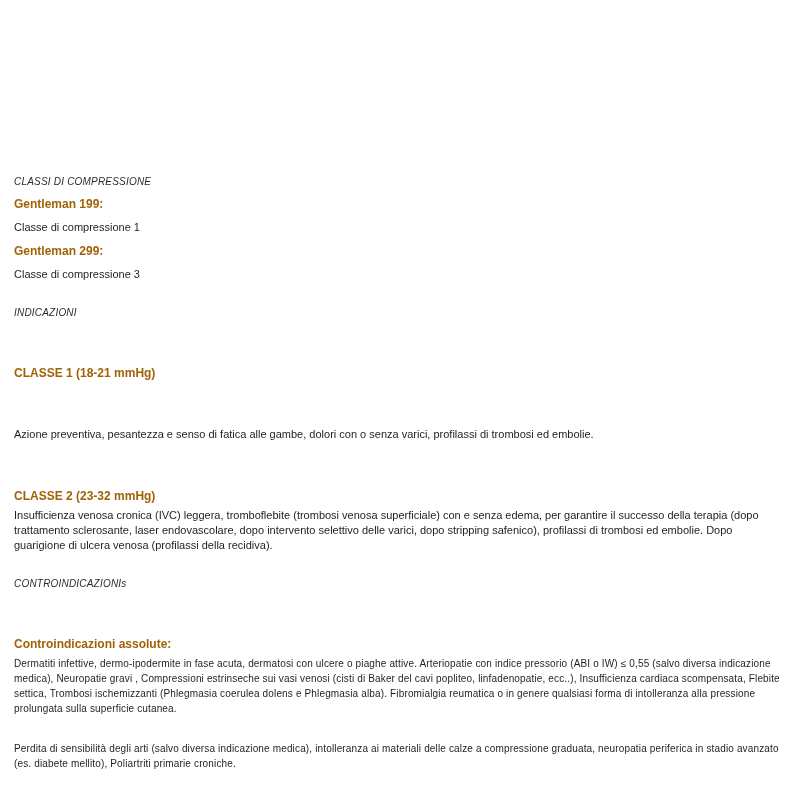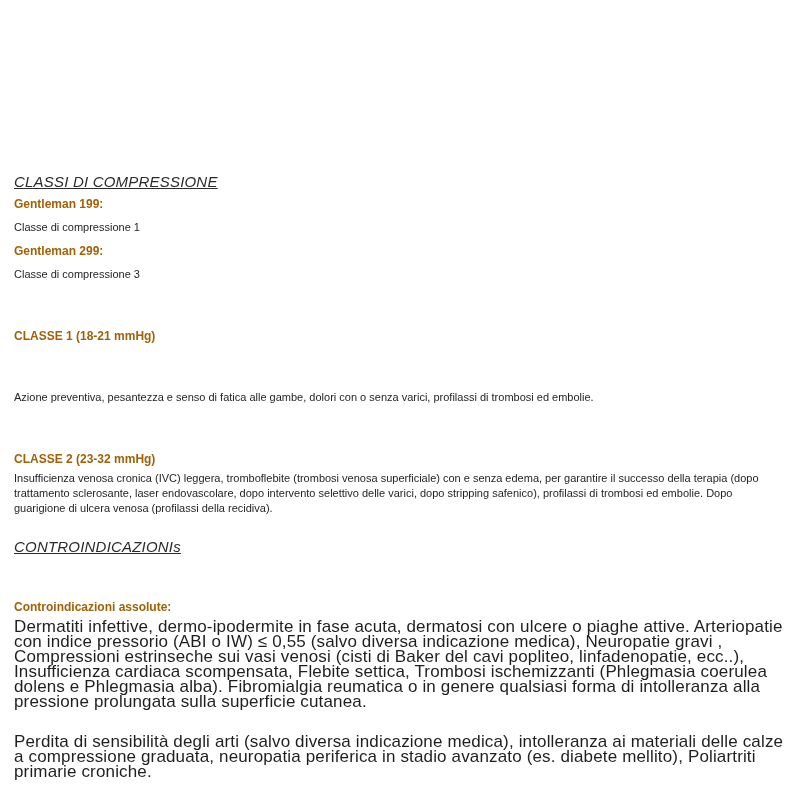--- a/index.html
+++ b/index.html
@@ -16,39 +16,38 @@
     overflow: hidden;
   }
   .doc {
     position: absolute;
     left: 14px;
     top: 176px;
     width: 772px;
   }
   .section-title {
     font-style: italic;
-    font-size: 15px;
+    font-size: 10px;
     line-height: 12px;
     color: #2b2b2b;
     letter-spacing: 0.2px;
-    text-decoration: underline;
   }
   .bold-heading {
     font-weight: bold;
     font-size: 12px;
     line-height: 12px;
     color: #a16207;
   }
   .body-text {
     font-size: 11px;
     line-height: 15px;
     color: #1f1f1f;
   }
   .body-text-lg {
-    font-size: 17px;
+    font-size: 10px;
     line-height: 15px;
     color: #1f1f1f;
     letter-spacing: 0.15px;
   }
   .mb6  { margin-bottom: 6px; margin-top: 48px; }
   .mb8  { margin-bottom: 8px; }
   .mb10 { margin-bottom: 10px; }
   .mb25 { margin-bottom: 25px; }
   .mb0  { margin-bottom: 0; }
 </style>
@@ -59,20 +58,21 @@
 
   <div class="section">
     <div class="section-title mb10">CLASSI DI COMPRESSIONE</div>
     <div class="bold-heading mb10">Gentleman 199:</div>
     <div class="body-text mb10">Classe di compressione 1</div>
     <div class="bold-heading mb10">Gentleman 299:</div>
     <div class="body-text mb25">Classe di compressione 3</div>
   </div>
 
   <div class="section">
+    <div class="section-title mb10">INDICAZIONI</div>
     <div class="bold-heading mb6">CLASSE 1 (18-21 mmHg)</div>
     <div class="body-text mb6">Azione preventiva, pesantezza e senso di fatica alle gambe, dolori con o senza varici, profilassi di trombosi ed embolie.</div>
     <div class="bold-heading mb6">CLASSE 2 (23-32 mmHg)</div>
     <div class="body-text mb25">Insufficienza venosa cronica (IVC) leggera, tromboflebite (trombosi venosa superficiale) con e senza edema, per garantire il successo della terapia (dopo trattamento sclerosante, laser endovascolare, dopo intervento selettivo delle varici, dopo stripping safenico), profilassi di trombosi ed embolie. Dopo guarigione di ulcera venosa (profilassi della recidiva).</div>
   </div>
 
   <div class="section">
     <div class="section-title mb10">CONTROINDICAZIONIs</div>
     <div class="bold-heading mb6">Controindicazioni assolute:</div>
     <div class="body-text-lg mb25">Dermatiti infettive, dermo-ipodermite in fase acuta, dermatosi con ulcere o piaghe attive. Arteriopatie con indice pressorio (ABI o IW) ≤ 0,55 (salvo diversa indicazione medica), Neuropatie gravi , Compressioni estrinseche sui vasi venosi (cisti di Baker del cavi popliteo, linfadenopatie, ecc..), Insufficienza cardiaca scompensata, Flebite settica, Trombosi ischemizzanti (Phlegmasia coerulea dolens e Phlegmasia alba). Fibromialgia reumatica o in genere qualsiasi forma di intolleranza alla pressione prolungata sulla superficie cutanea.</div>

